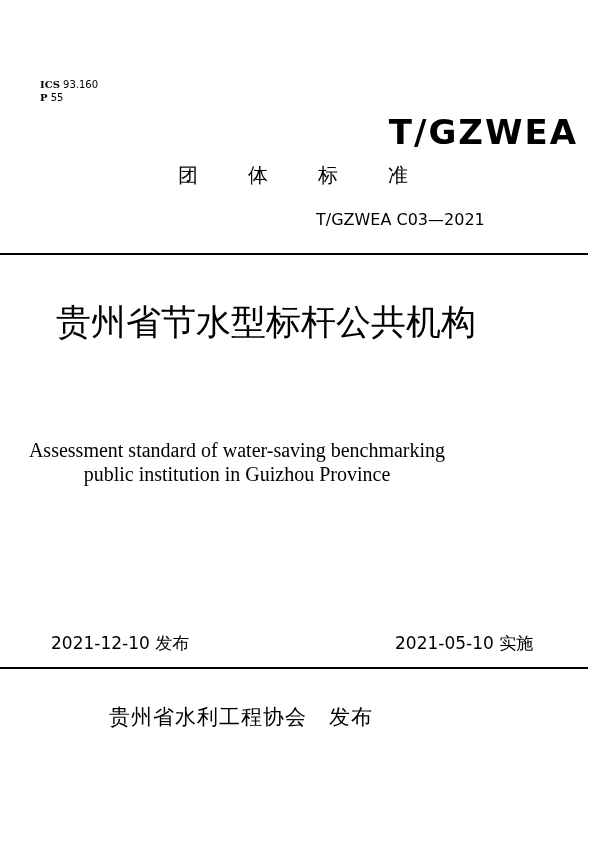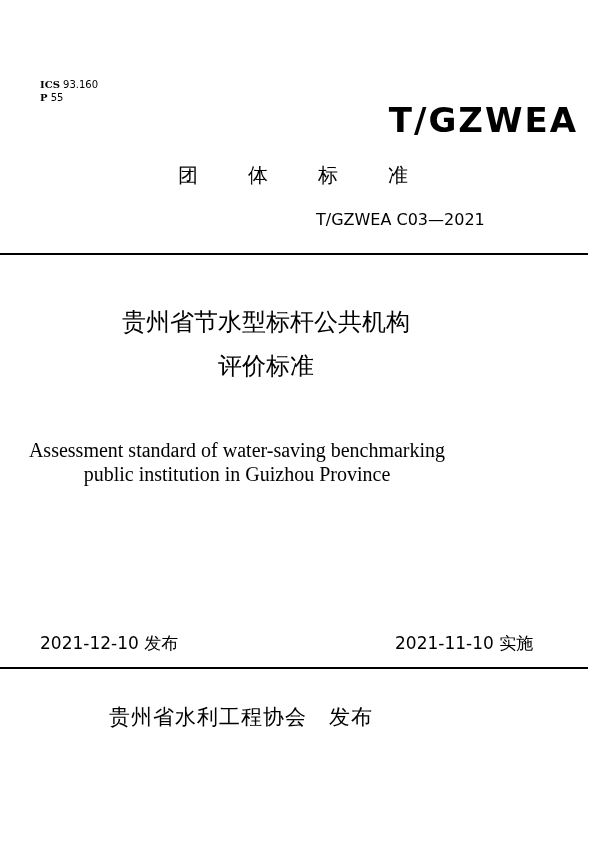--- a/index.html
+++ b/index.html
@@ -1,25 +1,25 @@
 <!DOCTYPE html>
 <html><head>
   <meta charset="utf-8">
   <style>
     html, body { margin: 0; padding: 0; background: #ffffff; }
     body { width: 600px; height: 850px; position: relative; overflow: hidden; color: #000; }
     .abs { position: absolute; }
     .ics { left: 40px; top: 78px; font-family: "DejaVu Sans", sans-serif; font-size: 10px; line-height: 13px; }
     .ics b { font-family: "DejaVu Serif", serif; font-weight: bold; margin-top: 28px; }
-    .brand { right: 22px; top: 100px; font-family: "DejaVu Sans", sans-serif; font-weight: bold; font-size: 34px; letter-spacing: 2px; }
+    .brand { right: 22px; top: 112px; font-family: "DejaVu Sans", sans-serif; font-weight: bold; font-size: 34px; letter-spacing: 2px; }
     .kind { left: 0; width: 600px; top: 162px; font-family: "DejaVu Sans", sans-serif; font-size: 20px; text-align: left; }
     .kind span { position: absolute; top: 0; }
     .code { left: 316px; top: 210px; font-family: "DejaVu Sans", sans-serif; font-size: 16px; }
     .rule { left: 0; width: 588px; height: 2px; background: #000; }
-    .title-cn { left: 0; width: 532px; text-align: center; font-family: "DejaVu Sans", sans-serif; font-size: 24px; line-height: 44px; top: 300px; }
+    .title-cn { left: 0; width: 532px; text-align: center; font-family: "DejaVu Sans", sans-serif; font-size: 35px; line-height: 44px; top: 300px; }
     .title-en { left: 0; width: 474px; text-align: center; font-family: "Liberation Serif", serif; font-size: 20px; line-height: 24px; top: 438px; }
     .date { top: 632px; font-family: "DejaVu Sans", sans-serif; font-size: 17px; }
     .issuer { left: 0; width: 482px; text-align: center; top: 703px; font-family: "DejaVu Sans", sans-serif; font-size: 21px; letter-spacing: 1px; }
   </style>
 </head>
 <body>
 
 <div class="abs ics">
   <div><b>ICS</b> <span>93.160</span></div>
   <div><b>P</b> <span>55</span></div>
@@ -33,26 +33,25 @@
   <span style="left:318px">标</span>
   <span style="left:388px">准</span>
 </div>
 
 <div class="abs code">T/GZWEA C03—2021</div>
 
 <div class="abs rule" style="top:253px"></div>
 
 <div class="abs title-cn">
   <div>贵州省节水型标杆公共机构</div>
-  <div>评价标准</div>
 </div>
 
 <div class="abs title-en">
   <div>Assessment standard of water-saving benchmarking</div>
   <div>public institution in Guizhou Province</div>
 </div>
 
-<div class="abs date" style="left:40px">2021-12-10 发布</div>
-<div class="abs date" style="left:395px">2021-11-10 实施</div>
+<div class="abs date" style="left:51px">2021-12-10 发布</div>
+<div class="abs date" style="left:395px">2021-05-10 实施</div>
 
 <div class="abs rule" style="top:667px"></div>
 
 <div class="abs issuer">贵州省水利工程协会　发布</div>
 
 </body></html>

